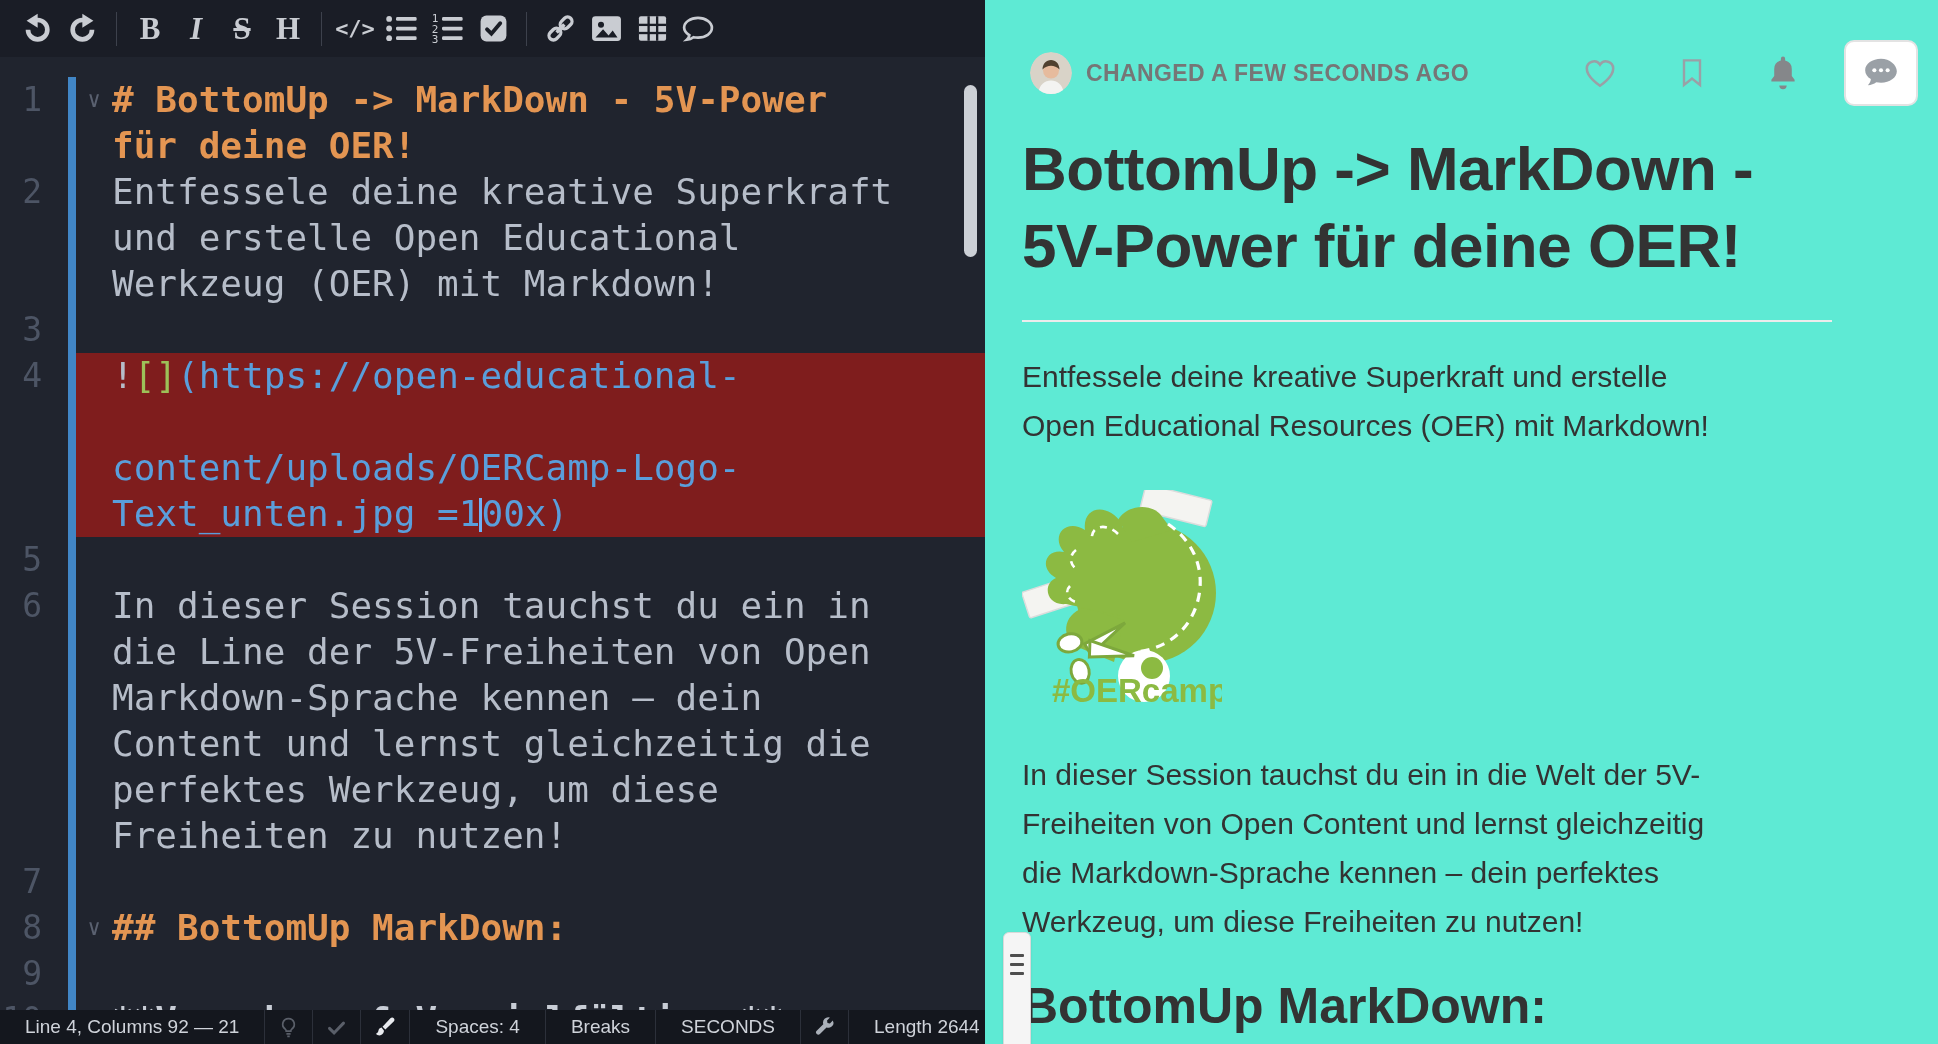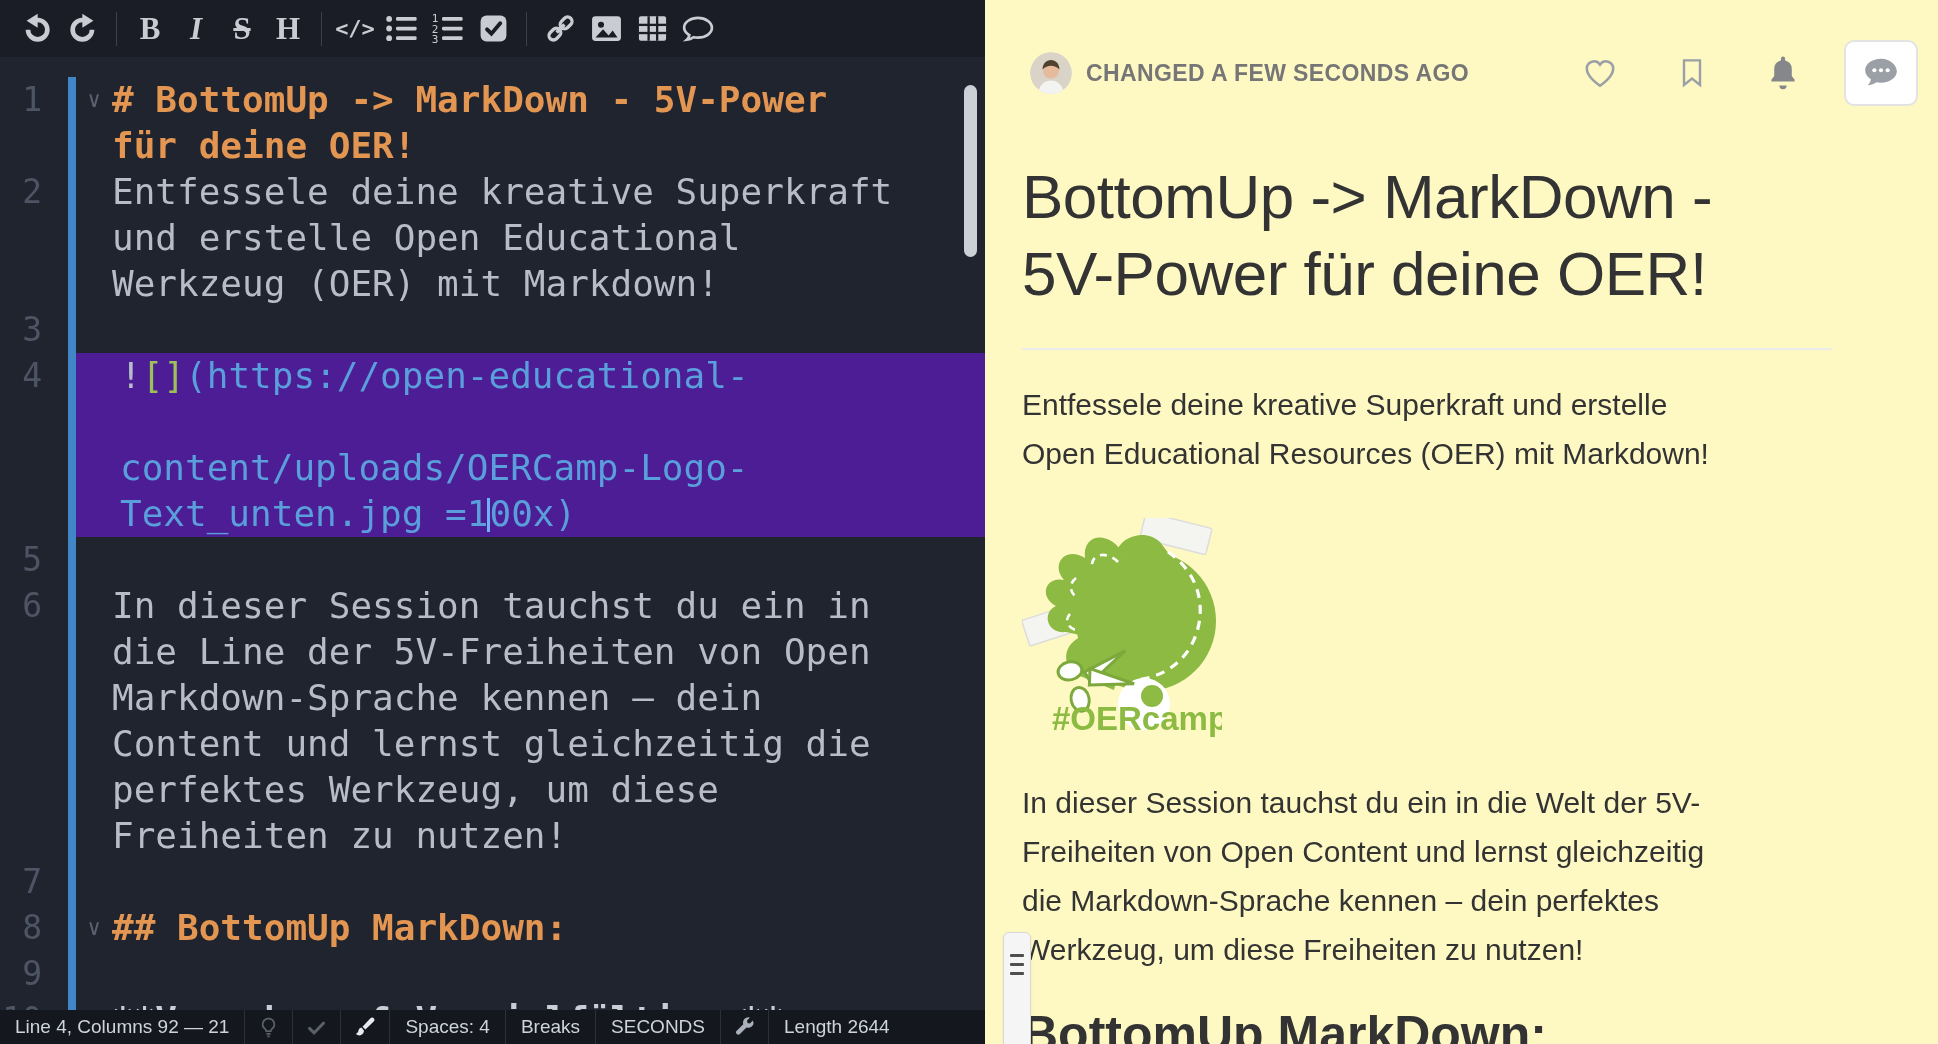--- a/index.html
+++ b/index.html
@@ -22,56 +22,56 @@
   .g-code { font-family:"DejaVu Sans Mono", monospace; font-weight:bold; font-size:22px; }
 
   .editor { position:relative; flex:1 1 auto; overflow:hidden; background:#20242e; }
   #code-lines { padding-top:20px; }
   .crow { display:flex; height:46px; line-height:46px;
           font-family:"DejaVu Sans Mono", monospace; font-size:36px; color:#b6bdc9; }
   .crow .ln { flex:0 0 42px; text-align:right; color:#4d5565; font-size:33px; }
   .crow .lngap { flex:0 0 26px; }
   .crow .abar { flex:0 0 8px; background:#4186c6; }
   .crow .content { flex:1 1 auto; display:flex; min-width:0; }
-  .crow.active .content { background:#4c1d95;padding-left:8px; }
+  .crow.active .content { background:#7f1d1d; }
   .crow .fold { flex:0 0 36px; display:flex; align-items:center; justify-content:center;
                 color:#5a6170; font-size:22px; cursor:pointer; }
   .crow .ctext { white-space:pre; overflow:hidden; }
   .seg-head  { color:#e39552; font-weight:bold; }
   .seg-txt   { color:#b6bdc9; }
   .seg-green { color:#9dc158; }
   .seg-link  { color:#5a9edb; }
   .seg-strong{ color:#c8cdd6; font-weight:bold; }
   .cursor { display:inline-block; width:3px; height:34px; background:#6fb1f5;
             vertical-align:-6px; margin:0 -1px; }
   .scroll-thumb { position:absolute; right:8px; top:28px; width:13px; height:172px;
                   border-radius:7px; background:#ccd0d6; cursor:pointer; }
 
   .statusbar { flex:0 0 34px; height:34px; background:#14171e; display:flex; align-items:stretch;
                color:#cfd3da; font-size:19px; overflow:hidden; }
-  .scell { display:flex; align-items:center; padding:0 15px; white-space:nowrap; }
+  .scell { display:flex; align-items:center; padding:0 25px; white-space:nowrap; }
   .scell.icon-cell { padding:0 13px; }
   .ssep { width:1px; background:#2c303a; flex:0 0 1px; }
   .sic-dim    { color:#5a5f69; }
   .sic-bright { color:#e8eaee; }
   .sic-mid    { color:#aab0b9; }
 
   
-  .preview-pane { flex:1 1 auto; background:#fef9c3; position:relative; overflow:hidden; }
+  .preview-pane { flex:1 1 auto; background:#5eead4; position:relative; overflow:hidden; }
   .infobar { display:flex; align-items:center; padding:40px 20px 0 45px; }
   .avatar { width:42px; height:42px; border-radius:50%; overflow:hidden; flex:0 0 42px; cursor:pointer; }
   .changed { margin-left:14px; color:#767676; font-size:23px; font-weight:bold; letter-spacing:.4px; }
   .actions { margin-left:auto; display:flex; align-items:center; }
   .act-icon { margin-left:58px; cursor:pointer; display:flex; }
   .comment-btn { margin-left:44px; width:74px; height:66px; border:2px solid #e3e3e3; border-radius:10px;
                  display:flex; align-items:center; justify-content:center; cursor:pointer; background:#fff; }
 
   .doc { padding-left:37px; width:850px; }
-  .doc h1 { font-size:62px; line-height:77px; font-weight:normal; color:#333;
-            margin-top:52px; white-space:pre-line; letter-spacing:-.5px; }
+  .doc h1 { font-size:62px; line-height:77px; font-weight:bold; color:#333;
+            margin-top:24px; white-space:pre-line; letter-spacing:-.5px; }
   .doc .rule { border:none; border-top:2px solid #ececec; width:810px; margin-top:36px; }
   .doc p { font-size:30px; line-height:49px; color:#333; margin-top:30px; white-space:pre-line; }
   .doc p.p2 { margin-top:36px; }
   .doc .logo-wrap { margin-top:40px; width:200px; }
   .doc h2 { font-size:50px; line-height:60px; font-weight:bold; color:#333; margin-top:30px; }
 
   .toc-handle { position:absolute; left:18px; top:932px; width:28px; height:140px;
                 background:#f5f5f5; border:1px solid #d9d9d9; border-radius:6px;
                 box-shadow:0 1px 3px rgba(0,0,0,.08); cursor:pointer;
                 display:flex; flex-direction:column; align-items:center; padding-top:18px; }

